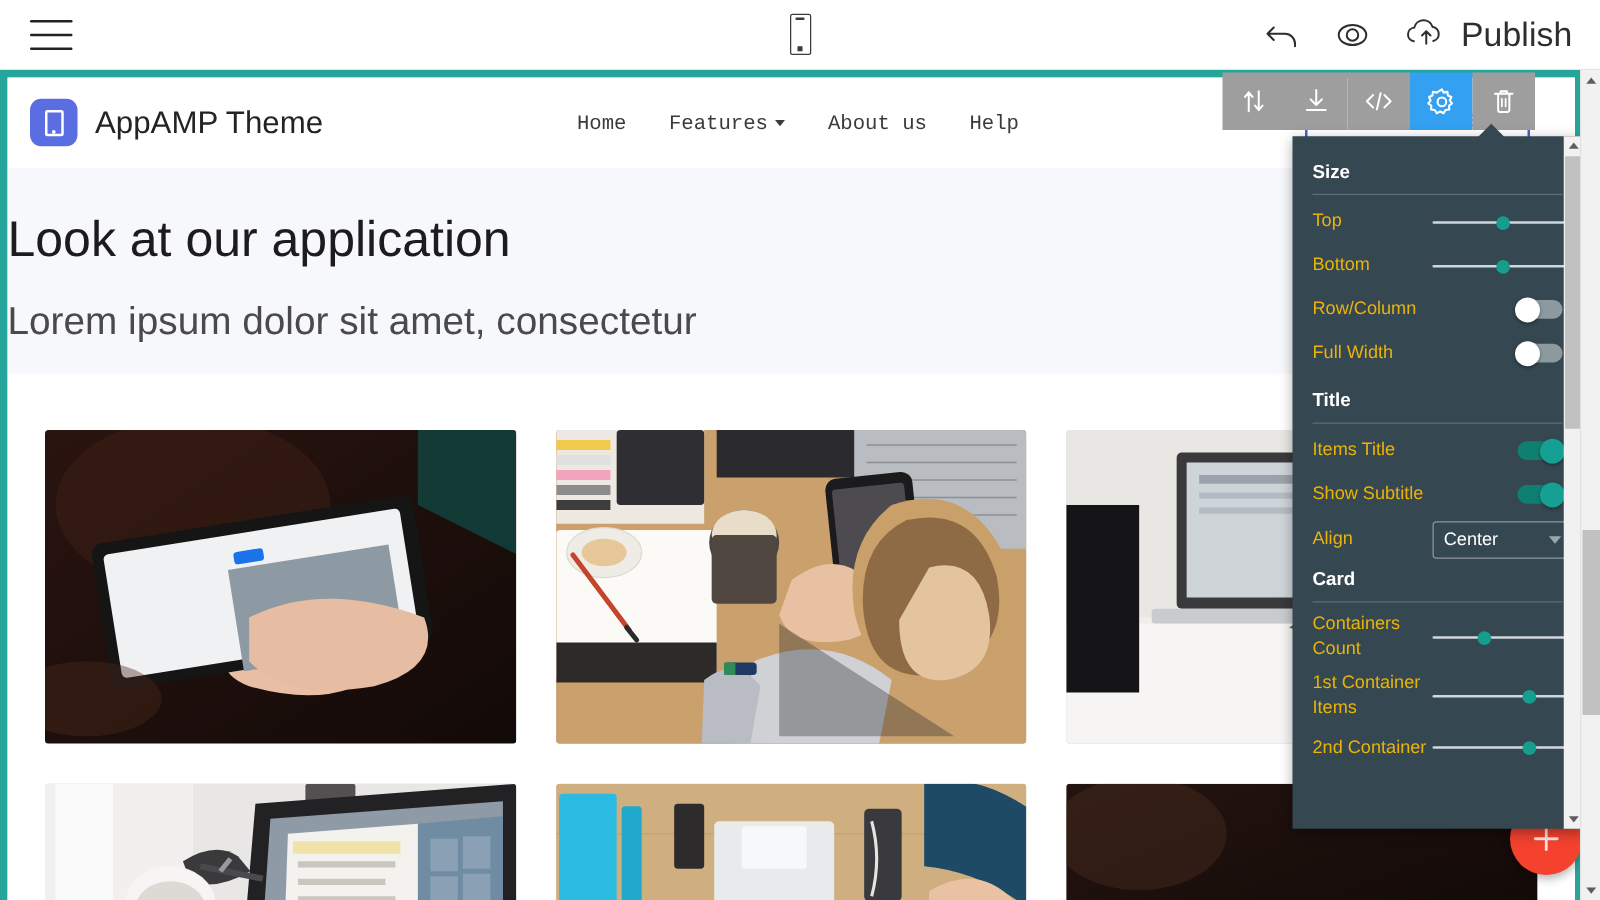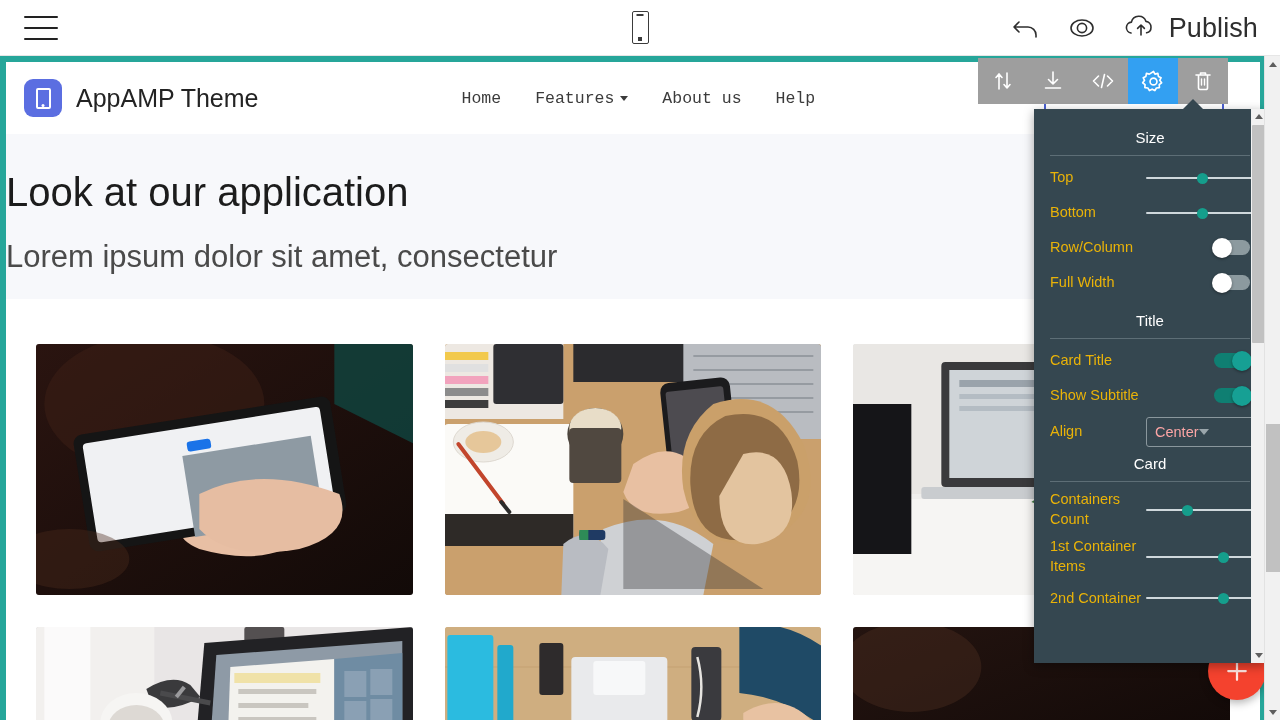--- a/index.html
+++ b/index.html
@@ -169,22 +169,22 @@
     width: 0; height: 0;
     border-left: 11px solid transparent; border-right: 11px solid transparent;
     border-bottom: 11px solid #354750; z-index: 71;
   }
   #panel-scroll {
     width: 232px; height: 554px;
     padding: 16px 16px 10px 16px;
     overflow: hidden; position: relative;
   }
   .section-head {
-    text-align: center; color: #ffffff; font-size: 15px;
-    padding-bottom: 9px; margin-top: 4px;
+    text-align: left; color: #ffffff; font-size: 15px;
+    padding-bottom: 9px; margin-top: 4px; font-weight: bold;
   }
   .section-rule { height: 1px; background: #5d6e76; margin-bottom: 4px; }
 
   .prow {
     display: flex; align-items: center; min-height: 35px; padding: 4px 0;
   }
   .prow-label {
     color: #eab308; font-size: 14.5px; width: 96px; flex: none; line-height: 1.36;
   }
   .prow-ctl { flex: 1; display: flex; align-items: center; justify-content: flex-end; }
@@ -210,21 +210,21 @@
     background: #ffffff; box-shadow: 0 1px 3px rgba(0,0,0,.4);
   }
   .toggle.off .knob { left: -2px; }
   .toggle.on { background: #0f7f72; }
   .toggle.on .knob { right: -2px; background: #16a094; }
 
   
   .select-box {
     width: 112px; height: 30px; border: 1px solid #8a979d; border-radius: 3px;
     display: flex; align-items: center; padding: 0 8px; cursor: pointer;
-    color: #fca5a5; font-size: 14.5px; justify-content: flex-start;
+    color: #ffffff; font-size: 14.5px; justify-content: space-between;
   }
   .select-caret {
     width: 0; height: 0; border-left: 5px solid transparent;
     border-right: 5px solid transparent; border-top: 6px solid #9aa6ab;
   }
 
   
   #panel-sb {
     position: absolute; top: 109px; right: 14px;
     width: 15px; height: 554px; background: #f1f1f1; z-index: 72;
@@ -615,21 +615,21 @@
         <div class="toggle off">
           <div class="knob"></div>
         </div>
       </div>
     </div>
 
     <div class="section-head" style="margin-top:12px">Title</div>
     <div class="section-rule"></div>
 
     <div class="prow">
-      <div class="prow-label">Card Title</div>
+      <div class="prow-label">Items Title</div>
       <div class="prow-ctl">
         <div class="toggle on">
           <div class="knob"></div>
         </div>
       </div>
     </div>
 
     <div class="prow">
       <div class="prow-label">Show Subtitle</div>
       <div class="prow-ctl">

